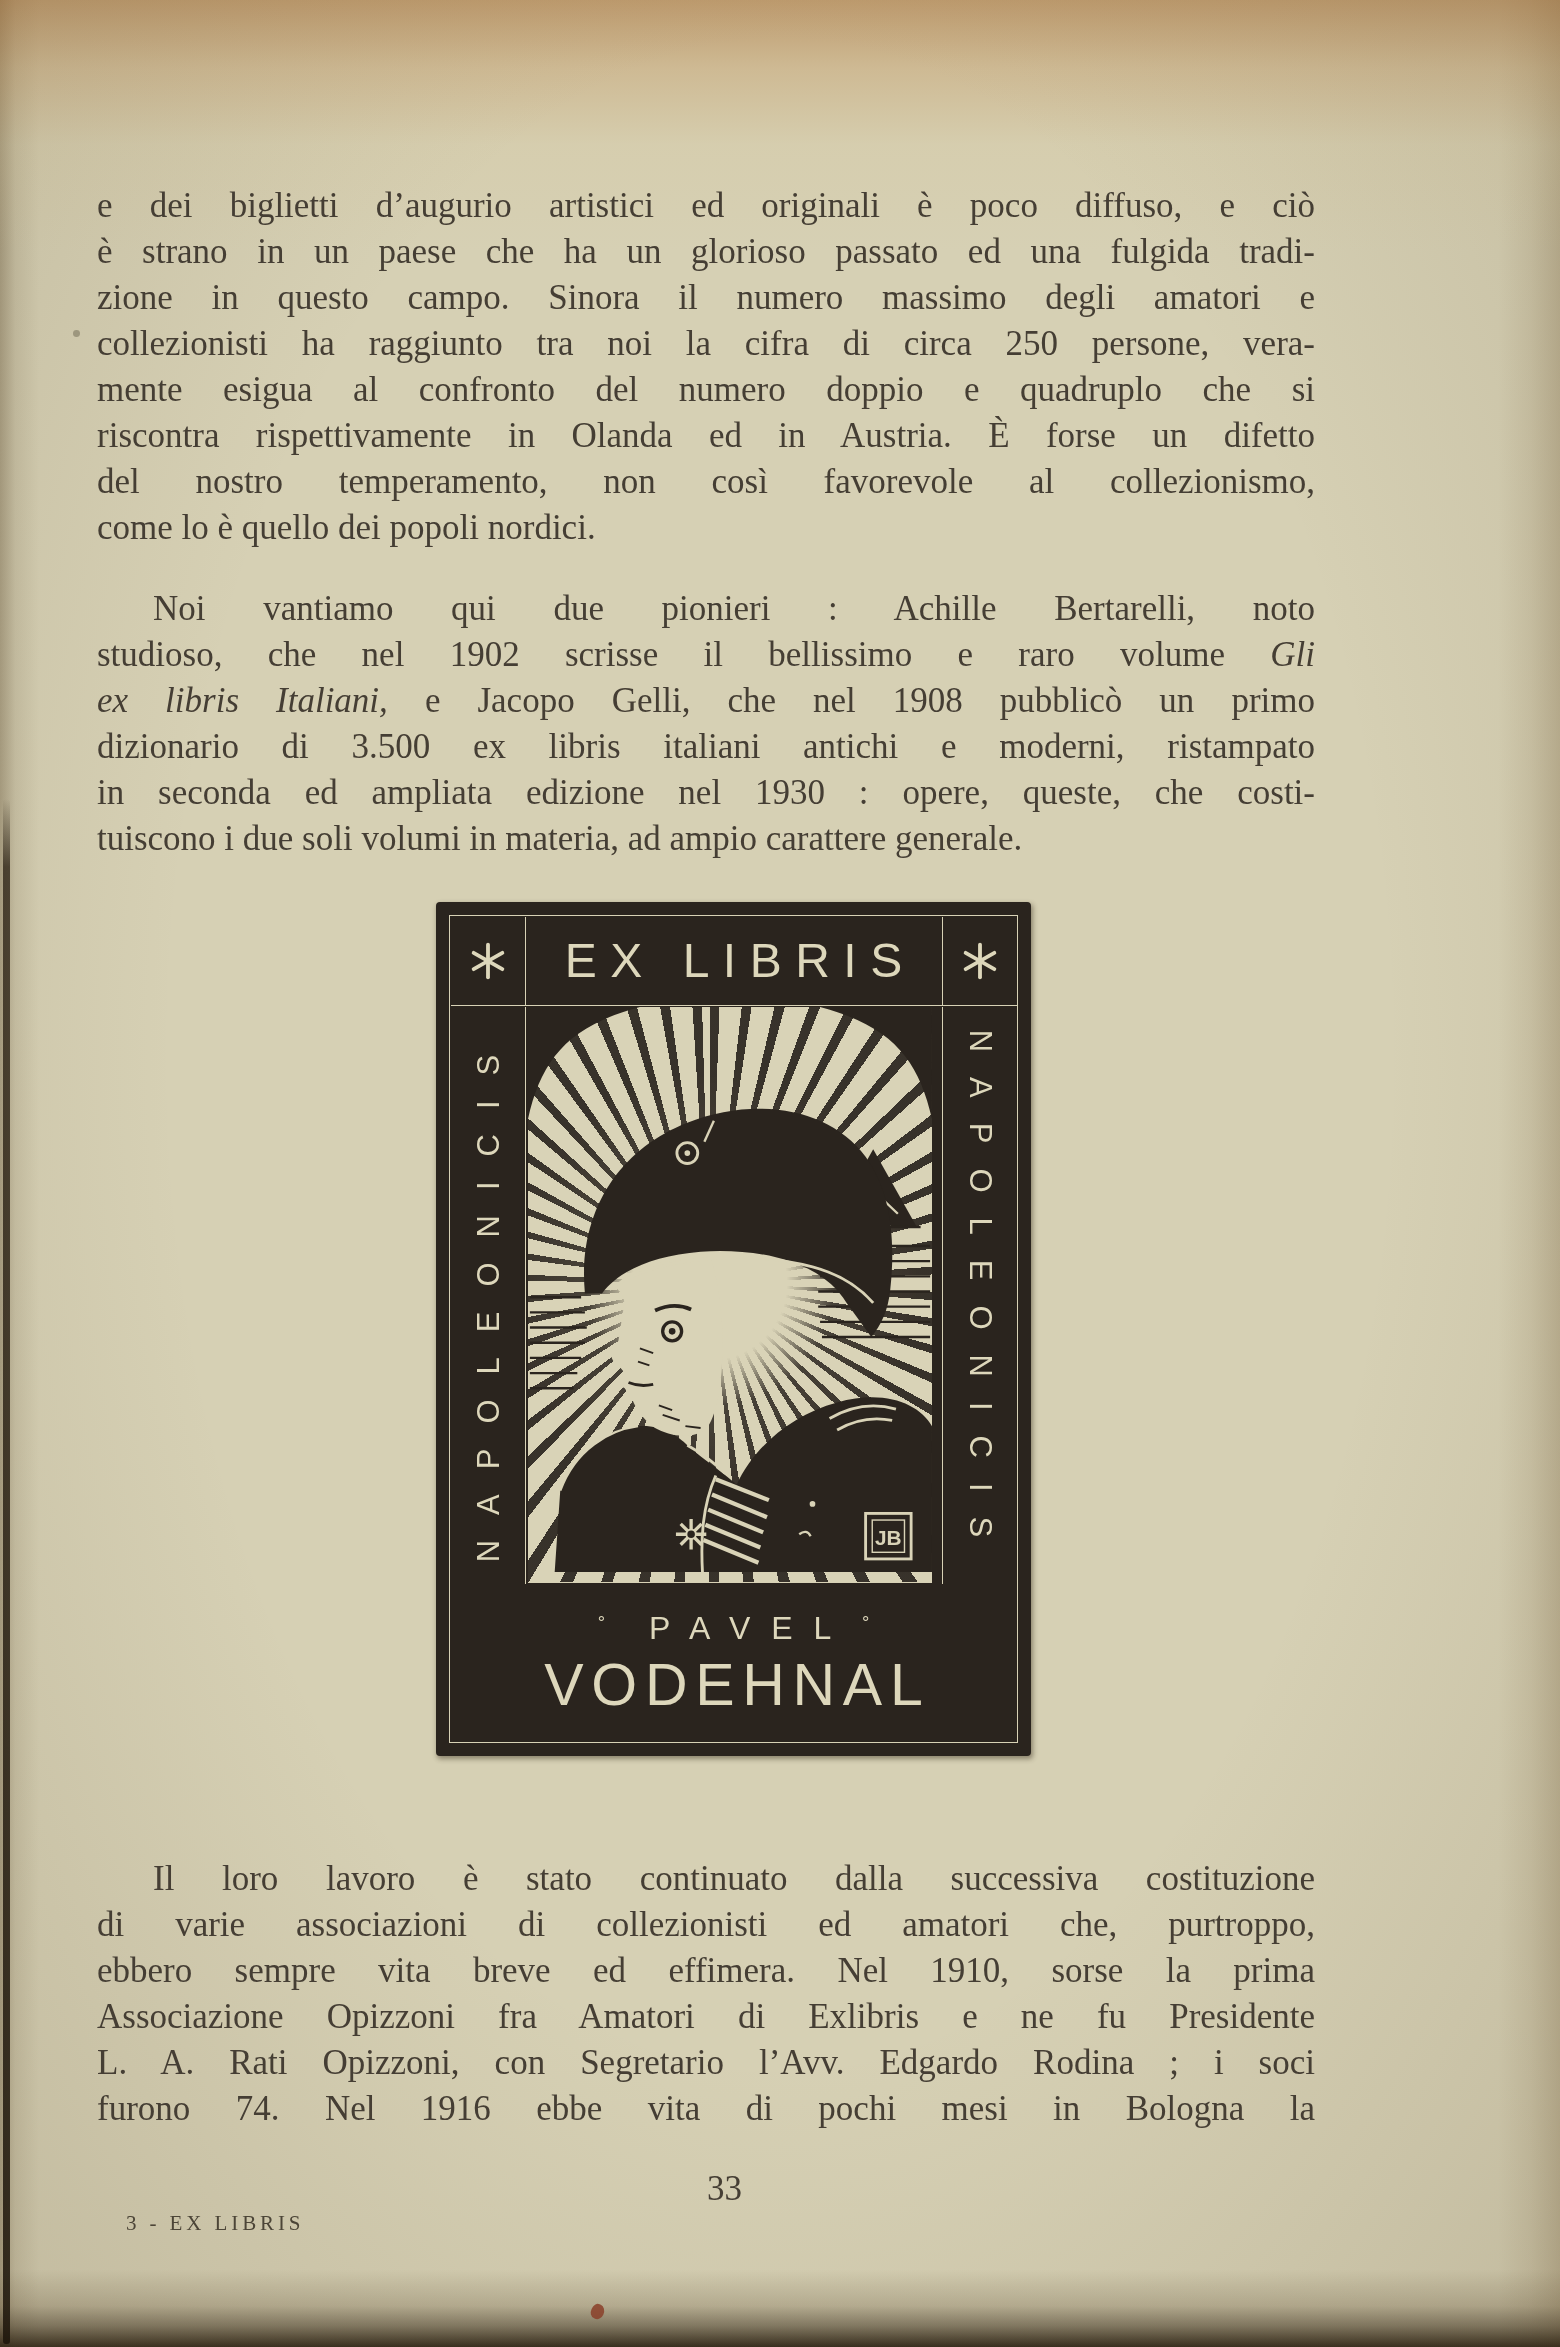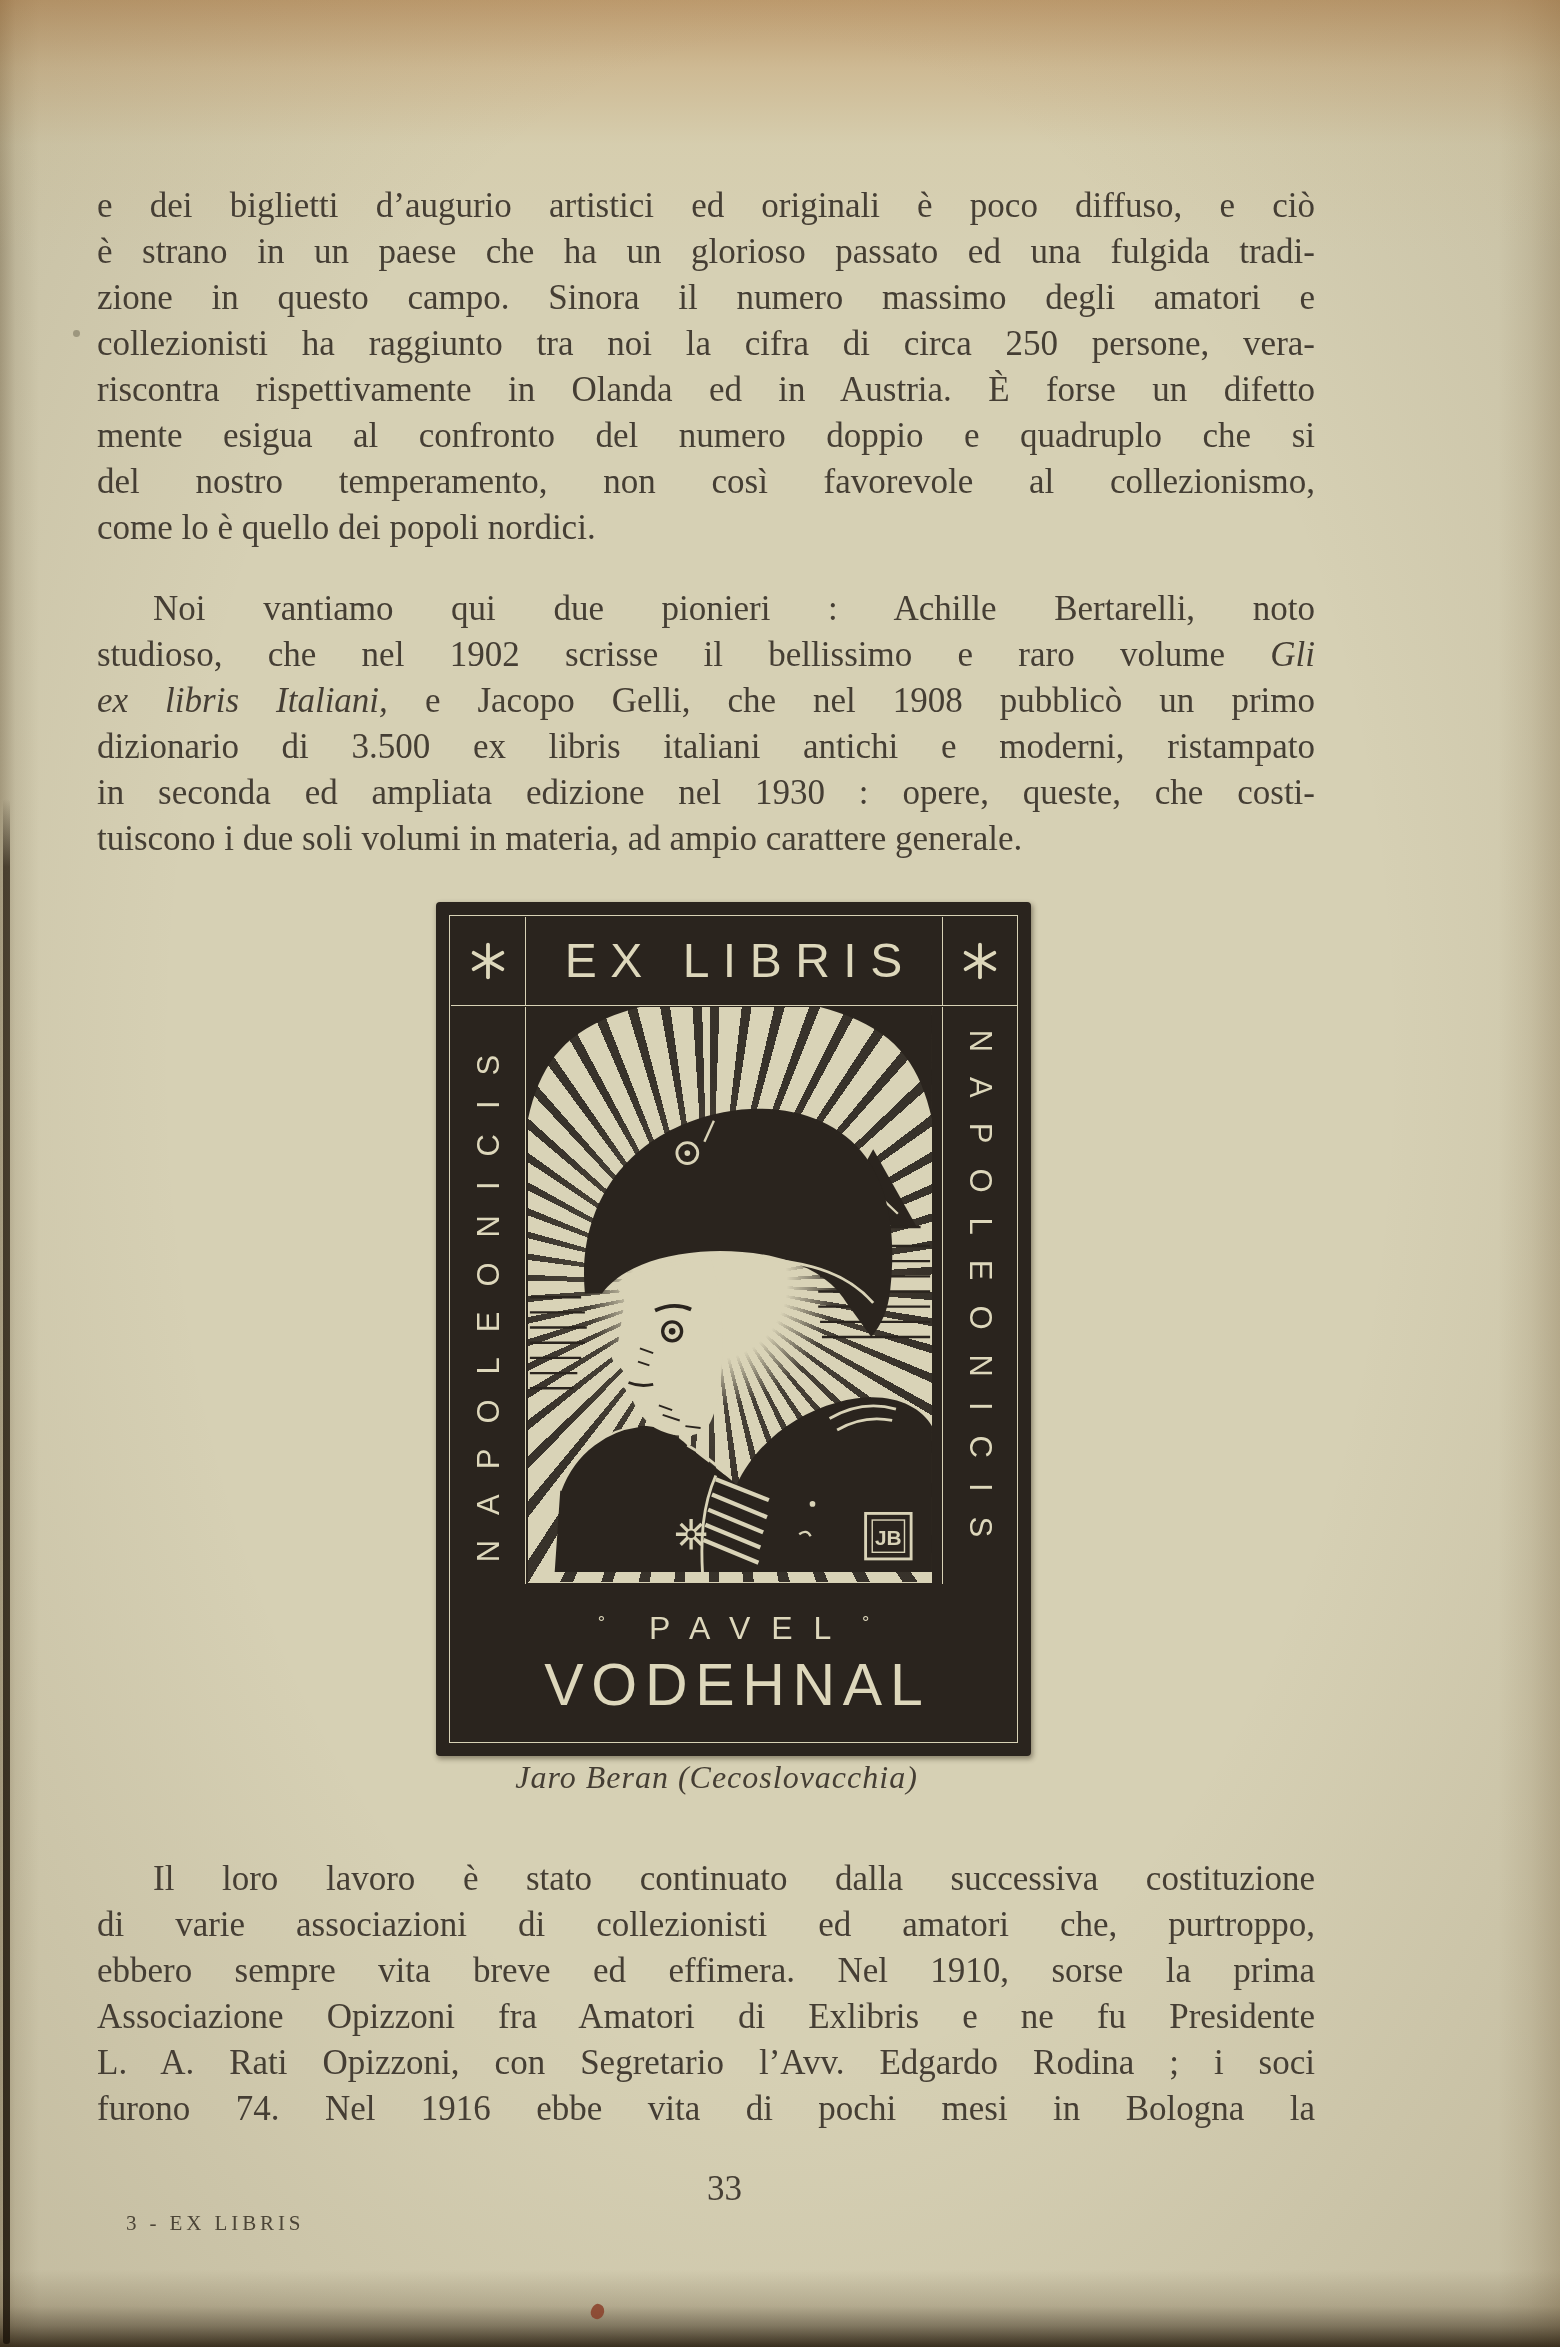--- a/index.html
+++ b/index.html
@@ -69,22 +69,22 @@
 </head>
 <body>
 
 <div class="page">
 
   <div class="para" style="top:183px;">
     <div class="tline">e dei biglietti d’augurio artistici ed originali è poco diffuso, e ciò</div>
     <div class="tline">è strano in un paese che ha un glorioso passato ed una fulgida tradi-</div>
     <div class="tline">zione in questo campo. Sinora il numero massimo degli amatori e</div>
     <div class="tline">collezionisti ha raggiunto tra noi la cifra di circa 250 persone, vera-</div>
+    <div class="tline">mente esigua al confronto del numero doppio e quadruplo che si</div>
     <div class="tline">riscontra rispettivamente in Olanda ed in Austria. È forse un difetto</div>
-    <div class="tline">mente esigua al confronto del numero doppio e quadruplo che si</div>
     <div class="tline">del nostro temperamento, non così favorevole al collezionismo,</div>
     <div class="tline last">come lo è quello dei popoli nordici.</div>
   </div>
 
   <div class="para" style="top:558px;">
     <div class="tline ind">Noi vantiamo qui due pionieri : Achille Bertarelli, noto</div>
     <div class="tline"><span>studioso, che nel 1902 scrisse il bellissimo e raro volume</span> <span class="it">Gli</span></div>
     <div class="tline"><span class="it">ex libris Italiani,</span> <span>e Jacopo Gelli, che nel 1908 pubblicò un primo</span></div>
     <div class="tline">dizionario di 3.500 ex libris italiani antichi e moderni, ristampato</div>
     <div class="tline">in seconda ed ampliata edizione nel 1930 : opere, queste, che costi-</div>
@@ -194,21 +194,20 @@
     <div class="band-bottom">
       <div class="pavel">
         <span class="deg dl">°</span>
         <span>PAVEL</span>
         <span class="deg dr">°</span>
       </div>
       <div class="vodehnal">VODEHNAL</div>
     </div>
   </div>
 
-  <div class="caption">Jaro Beran (Cecoslovacchia)</div>
 
   <div class="para" style="top:1828px;">
     <div class="tline ind">Il loro lavoro è stato continuato dalla successiva costituzione</div>
     <div class="tline">di varie associazioni di collezionisti ed amatori che, purtroppo,</div>
     <div class="tline">ebbero sempre vita breve ed effimera. Nel 1910, sorse la prima</div>
     <div class="tline">Associazione Opizzoni fra Amatori di Exlibris e ne fu Presidente</div>
     <div class="tline">L. A. Rati Opizzoni, con Segretario l’Avv. Edgardo Rodina ; i soci</div>
     <div class="tline">furono 74. Nel 1916 ebbe vita di pochi mesi in Bologna la</div>
   </div>
 

